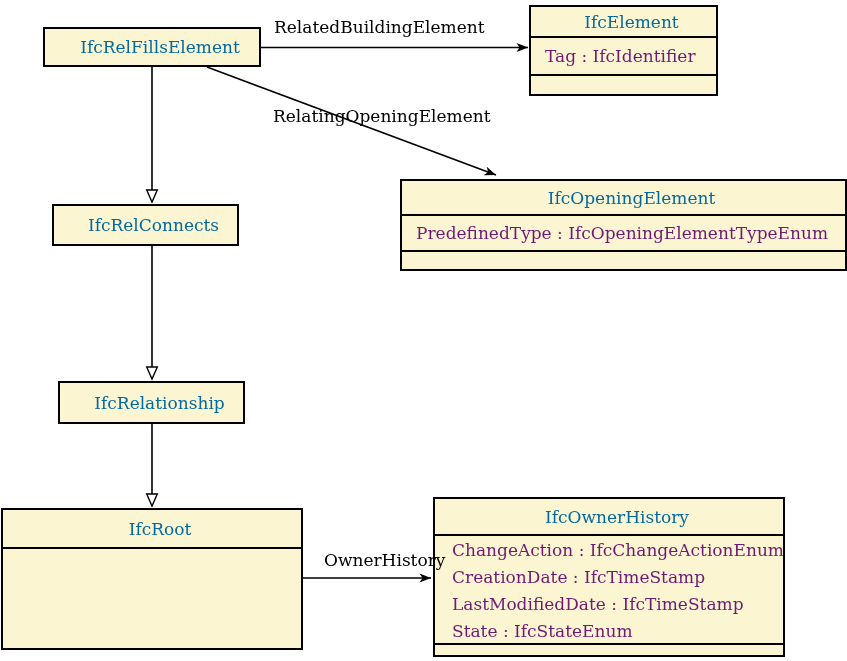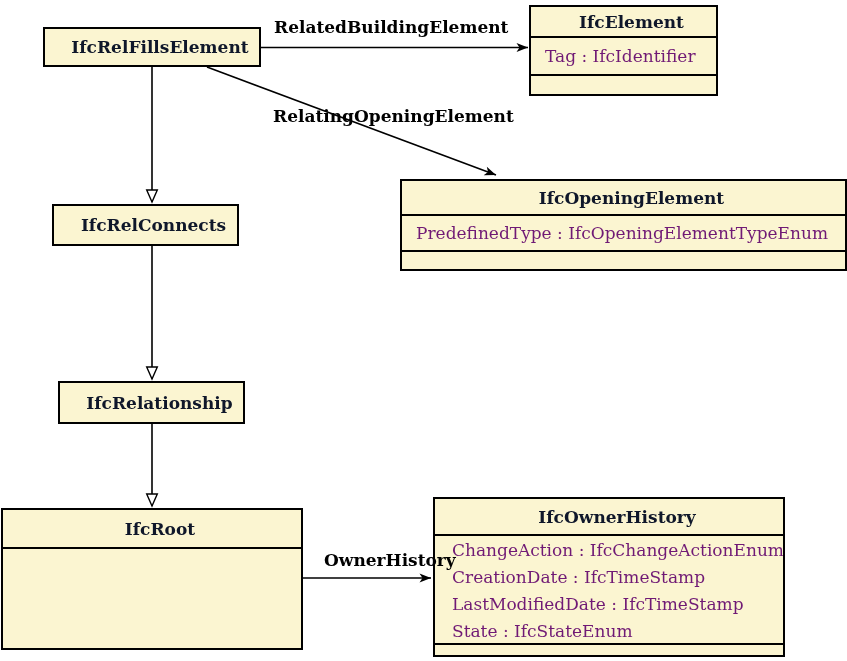--- a/index.html
+++ b/index.html
@@ -23,23 +23,23 @@
 
   .uml-class {
     position: absolute;
     background: #FBF5D1;
     border: 2px solid #000;
     display: flex;
     flex-direction: column;
   }
 
   .uml-name {
-    font-weight: bold;
+    font-weight: normal;
     font-size: 17px;
-    color: #0f172a;
+    color: #0369a1;
     display: flex;
     align-items: center;
     justify-content: center;
     flex: 0 0 auto;
     padding-left: 16px;
   }
 
   .uml-attrs {
     border-top: 2px solid #000;
     font-size: 17px;
@@ -52,21 +52,21 @@
   }
 
   .uml-empty {
     border-top: 2px solid #000;
     flex: 1 1 auto;
   }
 
   .edge-label {
     position: absolute;
     font-size: 17px;
-    font-weight: bold;
+    font-weight: normal;
     color: #000;
     white-space: nowrap;
   }
 </style>
 </head>
 <body>
 
 <div id="canvas">
 
   <svg id="edge-layer" xmlns="http://www.w3.org/2000/svg" width="847" height="661">

